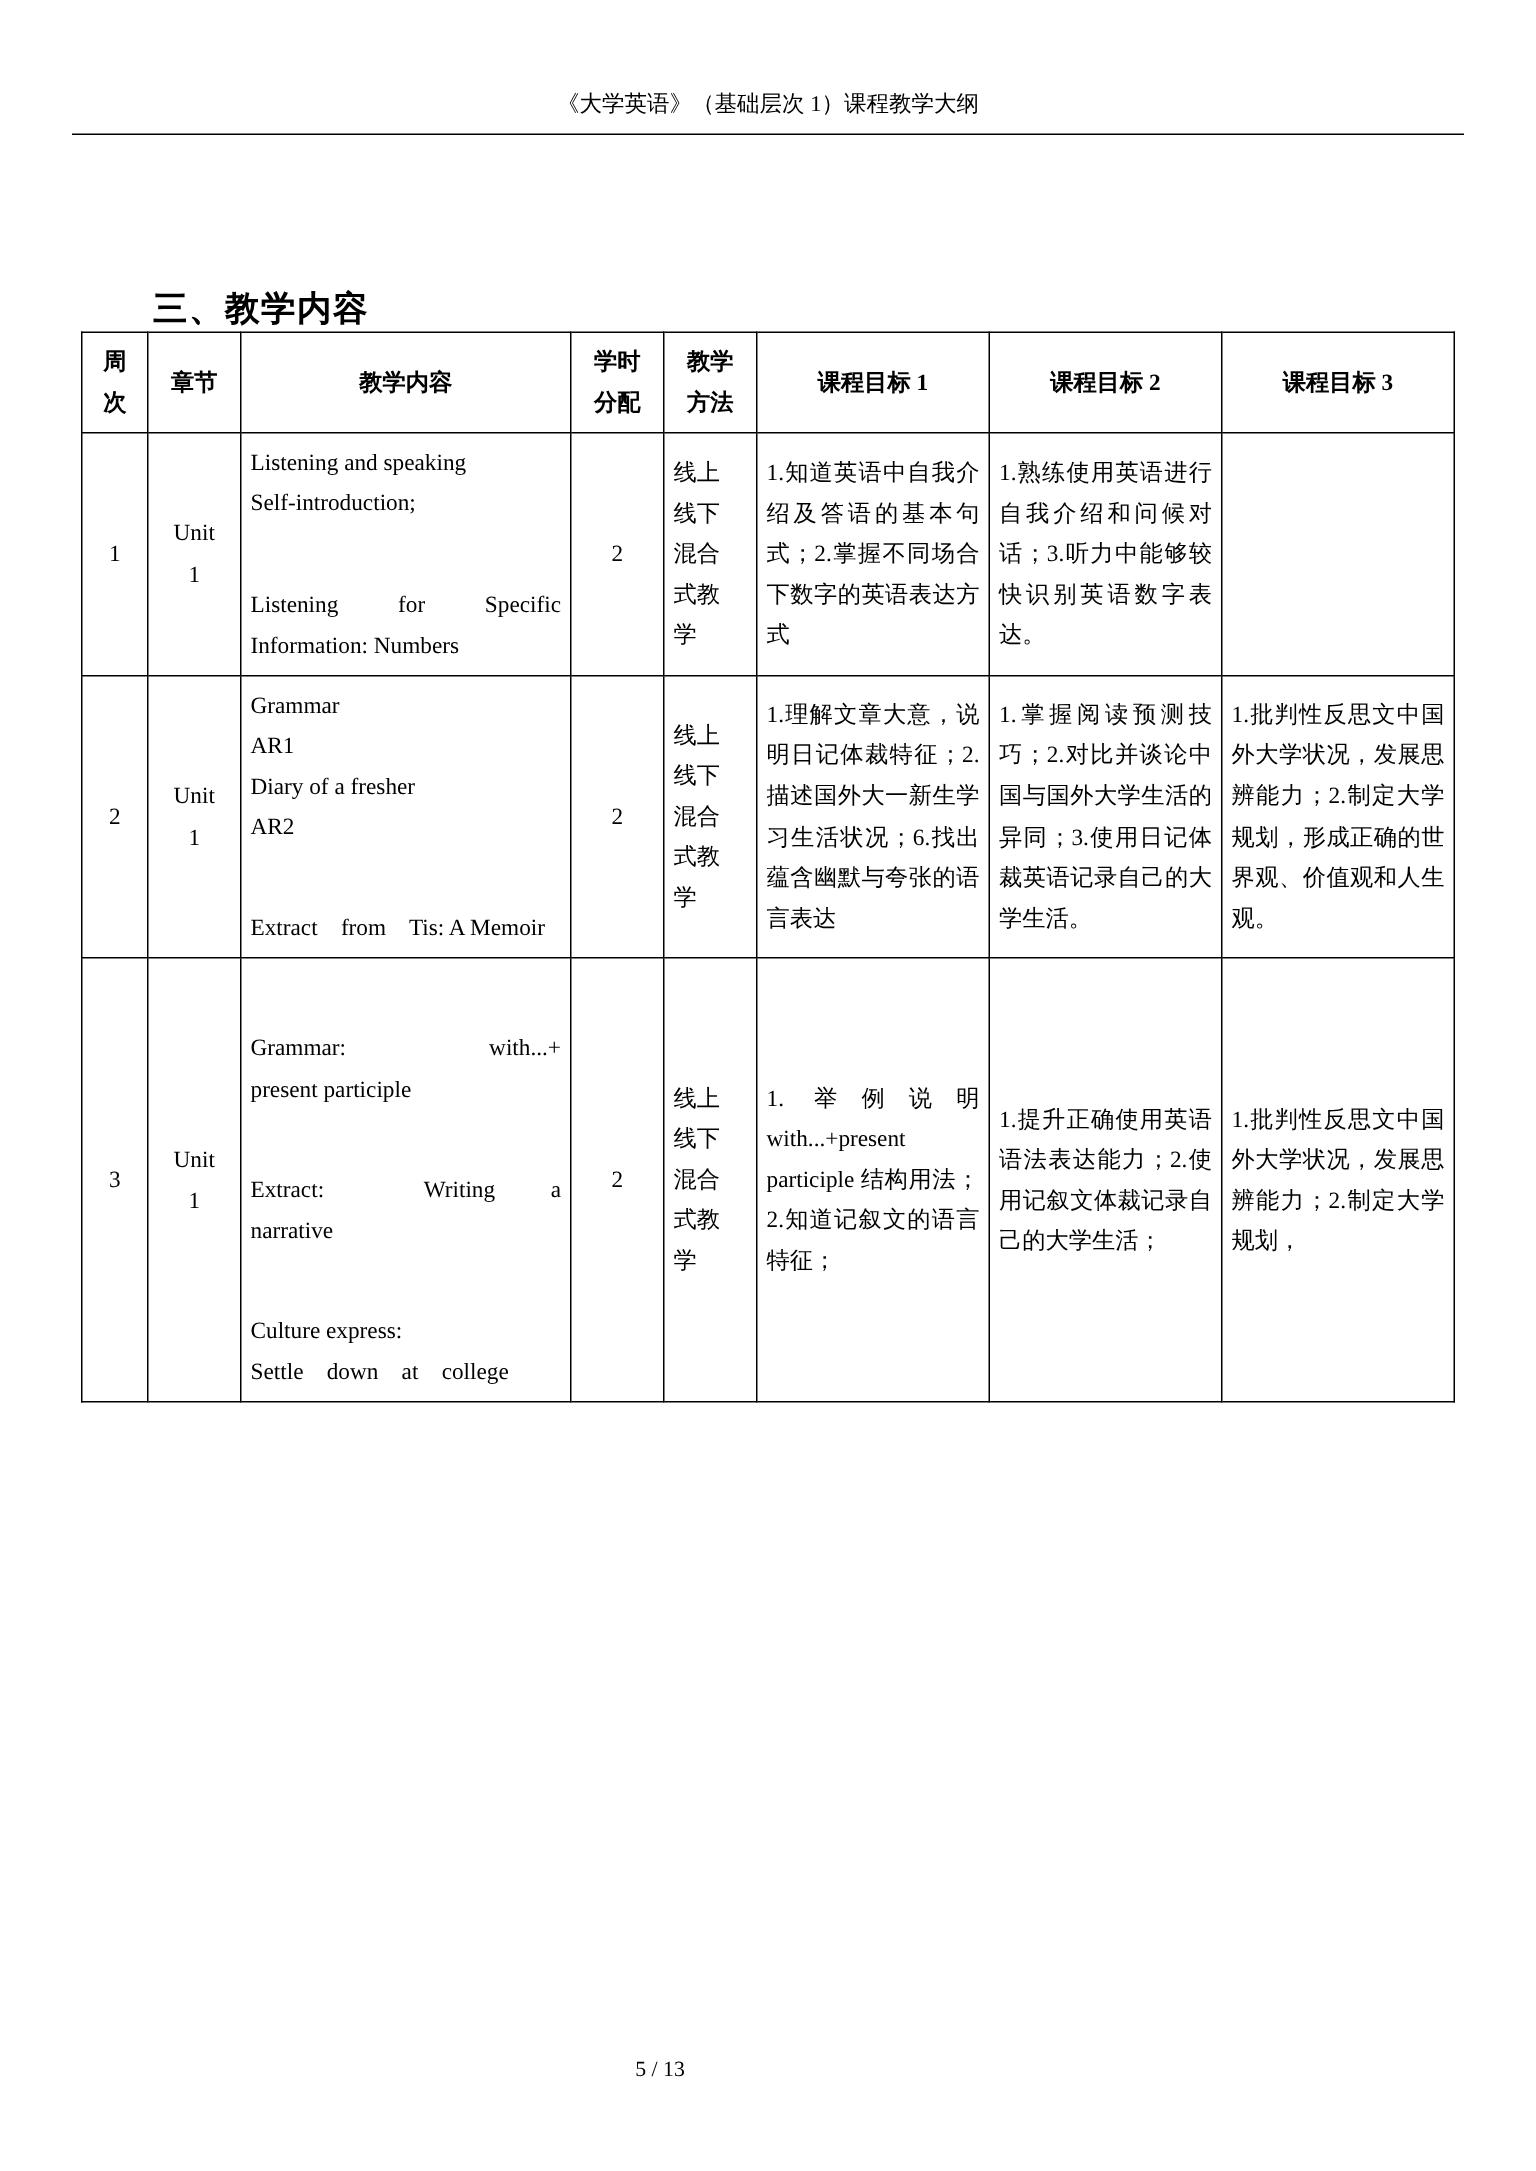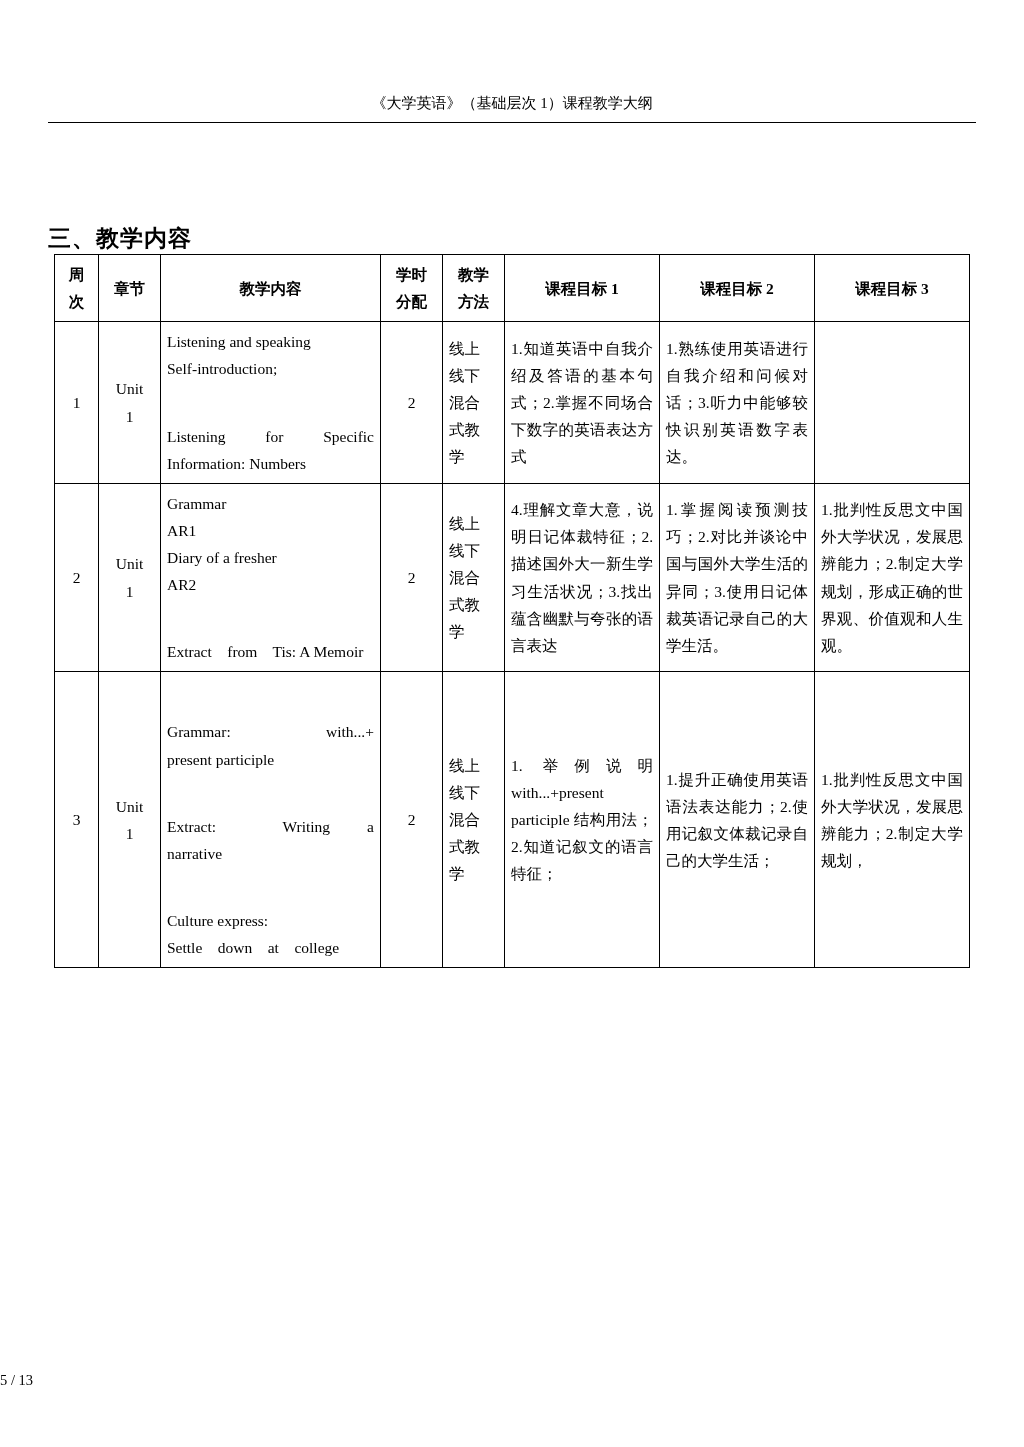--- a/index.html
+++ b/index.html
@@ -11,37 +11,38 @@
     width: 1024px;
     min-height: 1447px;
     font-family: "Liberation Serif", "DejaVu Serif", serif;
     color: #000000;
     position: relative;
   }
   .page {
     width: 1024px;
     min-height: 1447px;
     box-sizing: border-box;
-    padding: 93px 48px 40px 48px;
+    padding: 60px 48px 40px 48px;
     position: relative;
   }
   .header {
     text-align: center;
     font-size: 15px;
     line-height: 1.4;
     padding-bottom: 8px;
   }
   .header-rule {
     border-bottom: 1.6px solid #000;
     margin: 0 0 0 0;
   }
   .section-title {
     font-size: 23px;
     font-weight: bold;
     margin-top: 100px;
+    margin-left: 54px;
     letter-spacing: 1px;
   }
   .table-title {
     text-align: center;
     font-size: 23px;
     font-weight: bold;
     margin-top: 34px;
     margin-bottom: 20px;
     margin-left: 40px;
   }
@@ -94,21 +95,21 @@
     line-height: 1.95;
     padding-left: 2px;
     padding-right: 2px;
   }
   .nowrapline { display: block; }
   .footer {
     position: absolute;
     bottom: 58px;
     left: 0;
     width: 880px;
-    text-align: left;
+    text-align: center;
     font-size: 14.5px;
   }
 </style>
 </head>
 <body>
 
 <div class="page">
 
   <div class="header">
     <div>《大学英语》（基础层次 1）课程教学大纲</div>
@@ -190,21 +191,21 @@
           <div class="just"><span>Extract&nbsp;&nbsp;&nbsp; from&nbsp;&nbsp;&nbsp; </span><span class="i">Tis: A Memoir</span></div>
         </td>
         <td class="center">2</td>
         <td class="method-cell">
           <span class="nowrapline">线上</span>
           <span class="nowrapline">线下</span>
           <span class="nowrapline">混合</span>
           <span class="nowrapline">式教</span>
           <span class="nowrapline">学</span>
         </td>
-        <td class="goal-cell">4.理解文章大意，说明日记体裁特征；2.描述国外大一新生学习生活状况；3.找出蕴含幽默与夸张的语言表达</td>
+        <td class="goal-cell">1.理解文章大意，说明日记体裁特征；2.描述国外大一新生学习生活状况；6.找出蕴含幽默与夸张的语言表达</td>
         <td class="goal-cell">1.掌握阅读预测技巧；2.对比并谈论中国与国外大学生活的异同；3.使用日记体裁英语记录自己的大学生活。</td>
         <td class="goal-cell">1.批判性反思文中国外大学状况，发展思辨能力；2.制定大学规划，形成正确的世界观、价值观和人生观。</td>
       </tr>
 
       <tr>
         <td class="center">3</td>
         <td class="center">
           <span class="nowrapline">Unit</span>
           <span class="nowrapline">1</span>
         </td>

